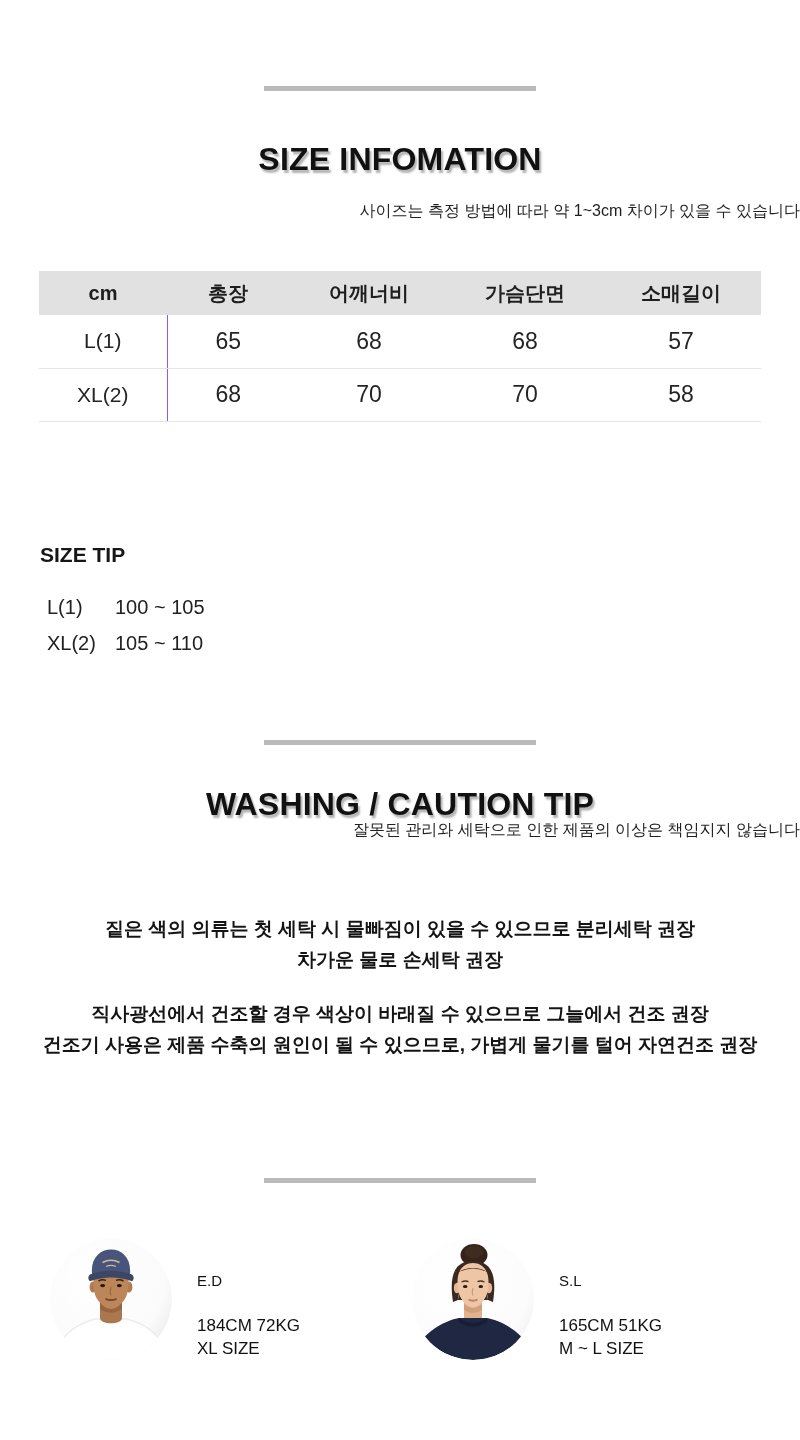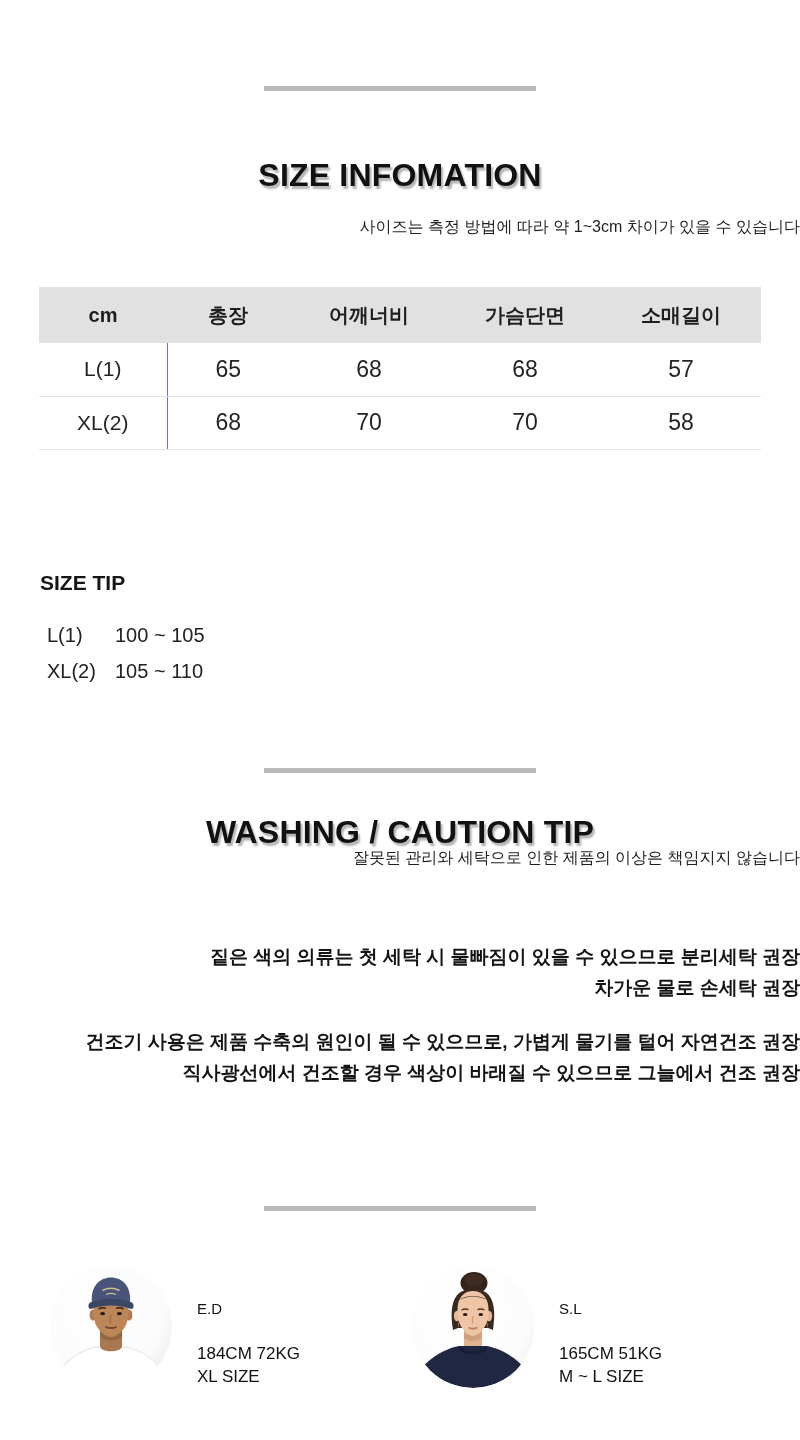--- a/index.html
+++ b/index.html
@@ -19,42 +19,42 @@
 
   .section-title {
     text-align:center;
     font-size:32px;
     font-weight:700;
     color:#111;
     letter-spacing:0.2px;
     text-shadow:2px 3px 2px rgba(0,0,0,0.30);
     line-height:1;
   }
-  .t1 { margin-top:68px; }
+  .t1 { margin-top:52px; }
   .t2 { margin-top:43px; }
 
   .section-sub {
     text-align:right;
     font-size:16px;
     font-weight:500;
     color:#1f1f1f;
     line-height:1.2;
   }
   .sub1 { margin-top:26px; }
   .sub2 { }
 
   table.size-table {
     width:722px;
     margin:51px auto 0;
     border-collapse:collapse;
     table-layout:fixed;
   }
   table.size-table thead th {
     background:#e1e1e1;
-    height:56px;
+    height:44px;
     font-size:20px;
     font-weight:600;
     color:#1e1e1e;
     text-align:center;
     vertical-align:middle;
   }
   table.size-table tbody td {
     height:53px;
     text-align:center;
     vertical-align:middle;
@@ -78,21 +78,21 @@
     margin-left:47px;
     font-size:20px;
     font-weight:500;
     color:#222;
     line-height:25px;
   }
   .tip-row + .tip-row { margin-top:11px; }
   .tip-label { width:68px; }
 
   .care {
-    text-align:right;
+    text-align:center;
     font-size:19px;
     font-weight:700;
     color:#141414;
     line-height:31px;
   }
   .care1 { margin-top:74px; }
   .care2 { margin-top:23px; }
 
   .models { display:flex; margin-top:55px; }
   .model-card { display:flex; width:50%; }
@@ -169,22 +169,22 @@
   <div class="divider d2"></div>
 
   <h1 class="section-title t2">WASHING / CAUTION TIP</h1>
   <p class="section-sub sub2">잘못된 관리와 세탁으로 인한 제품의 이상은 책임지지 않습니다</p>
 
   <div class="care care1">
     <div>짙은 색의 의류는 첫 세탁 시 물빠짐이 있을 수 있으므로 분리세탁 권장</div>
     <div>차가운 물로 손세탁 권장</div>
   </div>
   <div class="care care2">
+    <div>직사광선에서 건조할 경우 색상이 바래질 수 있으므로 그늘에서 건조 권장</div>
     <div>건조기 사용은 제품 수축의 원인이 될 수 있으므로, 가볍게 물기를 털어 자연건조 권장</div>
-    <div>직사광선에서 건조할 경우 색상이 바래질 수 있으므로 그늘에서 건조 권장</div>
   </div>
 
   <div class="divider d3"></div>
 
   <div class="models">
 
     <div class="model-card left">
       <div class="model-photo">
         <svg viewBox="0 0 122 122">
           <defs>

